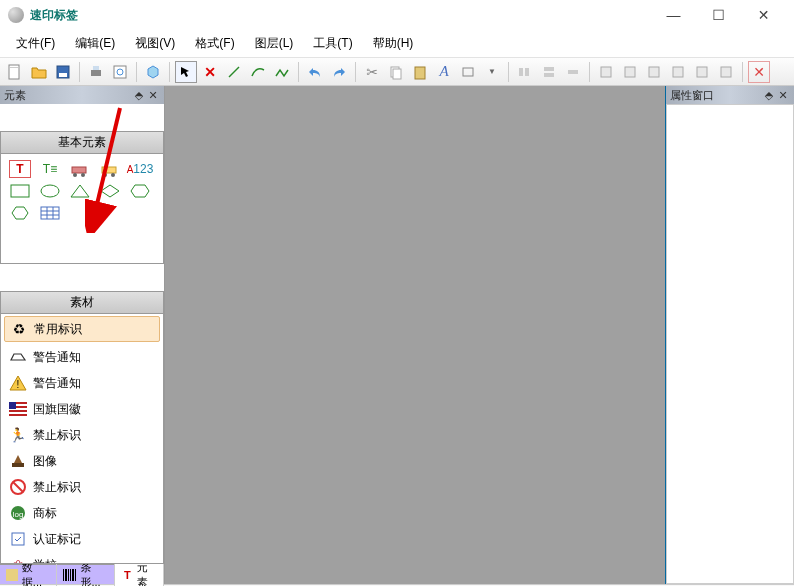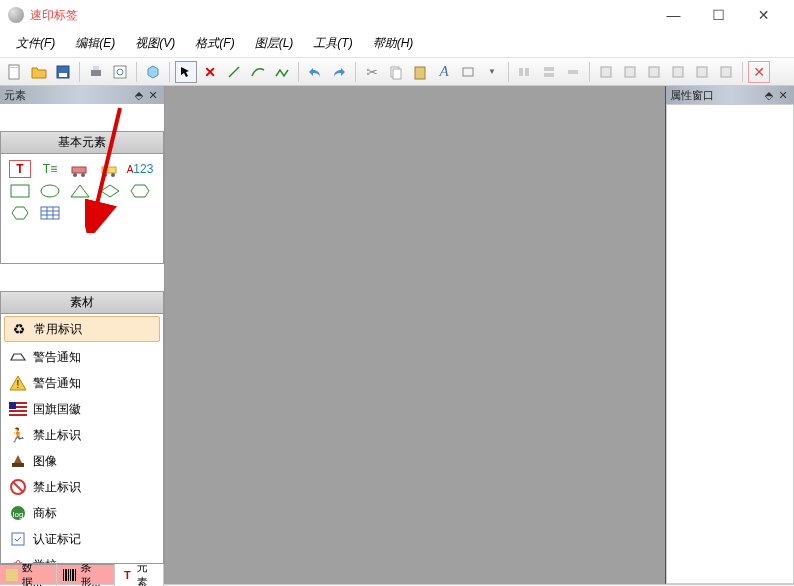--- a/index.html
+++ b/index.html
@@ -1,43 +1,43 @@
 <!DOCTYPE html>
 <html><head>
 <meta charset="utf-8">
 <style>
 * { box-sizing: border-box; margin: 0; padding: 0; }
 body { font-family: "Microsoft YaHei", "SimSun", sans-serif; font-size: 12px; background: #fff; overflow: hidden; width: 794px; height: 586px; position: relative; }
 .title-bar { height: 30px; display: flex; align-items: center; padding: 0 8px; background: #fff; }
 .title-bar .icon { width: 16px; height: 16px; background: radial-gradient(circle at 30% 30%, #e0e0e0, #909090); border-radius: 50%; margin-right: 6px; }
-.title-bar .title { flex: 1; color: #ef4444; }
+.title-bar .title { flex: 1; color: #0f766e; font-weight: bold; }
 .win-controls { display: flex; gap: 0; }
 .win-btn { width: 45px; height: 28px; display: flex; align-items: center; justify-content: center; font-size: 14px; color: #444; cursor: pointer; }
-.menu-bar { display: flex; padding: 2px 6px; background: #fff; border-bottom: 1px solid #e3e3e3; font-style: italic; }
+.menu-bar { display: flex; padding: 2px 6px; background: #fff; border-bottom: 1px solid #e3e3e3; }
 .menu-item { padding: 3px 10px; cursor: pointer; }
 .toolbar { display: flex; align-items: center; padding: 2px 4px; background: linear-gradient(#fdfdfd, #ececec); border-bottom: 1px solid #ccc; height: 28px; gap: 2px; }
 .tb-btn { width: 22px; height: 22px; display: flex; align-items: center; justify-content: center; border: 1px solid transparent; font-size: 14px; cursor: pointer; }
 .tb-sep { width: 1px; height: 20px; background: #ccc; margin: 0 3px; }
 .main-area { display: flex; height: 498px; }
 .left-panel { width: 165px; display: flex; flex-direction: column; border-right: 1px solid #999; }
 .panel-header { background: linear-gradient(90deg, #a8b0bc 0%, #c8d0dc 50%, #a8b0bc 100%); height: 18px; display: flex; align-items: center; padding: 0 4px; color: #222; font-size: 11px; }
 .panel-header .spacer { flex: 1; }
 .pin-icon, .close-x { width: 14px; text-align: center; cursor: pointer; font-size: 11px; color: #333; }
 .section-header { background: linear-gradient(#e0e0e0, #c8c8c8); border: 1px solid #999; text-align: center; padding: 2px; font-size: 12px; cursor: pointer; margin-top: 27px; }
 .basic-area { background: #fff; border: 1px solid #999; border-top: none; padding: 4px; height: 110px; }
 .shape-row { display: flex; gap: 8px; padding: 2px 4px; }
 .shape { width: 22px; height: 18px; display: flex; align-items: center; justify-content: center; cursor: pointer; }
 .material-list { flex: 1; background: #fff; border: 1px solid #999; border-top: none; overflow-y: auto; position: relative; }
 .mat-item { display: flex; align-items: center; gap: 6px; padding: 4px 8px; cursor: pointer; }
 .mat-item.selected { background: #fde9cc; border: 1px solid #e6b87a; border-radius: 2px; margin: 2px 3px; padding: 3px 5px; }
 .mat-icon { width: 18px; height: 18px; display: flex; align-items: center; justify-content: center; font-size: 14px; }
 .canvas { flex: 1; background: #a0a0a0; }
 .right-panel { width: 129px; display: flex; flex-direction: column; border-left: 1px solid #0369a1; }
 .right-body { flex: 1; background: #fff; border: 1px solid #ccc; }
-.tabs-bar { display: flex; background: #fca5a5; border-top: 1px solid #999; height: 20px; align-items: center; }
+.tabs-bar { display: flex; background: #c4b5fd; border-top: 1px solid #999; height: 20px; align-items: center; }
 .tab { display: flex; align-items: center; gap: 3px; padding: 1px 6px; font-size: 11px; border-right: 1px solid #ccc; cursor: pointer; }
 .tab-icon { width: 14px; height: 14px; display: flex; align-items: center; justify-content: center; }
 .status-bar { height: 22px; border-top: 1px solid #ccc; display: flex; align-items: center; justify-content: flex-end; gap: 6px; padding: 0 6px; font-size: 11px; background: #f8f8f8; }
 .arrow-annotation { position: absolute; left: 85px; top: 103px; pointer-events: none; z-index: 10; }
 svg { display: block; }
 </style>
 </head>
 <body>
 
 <div class="title-bar">

